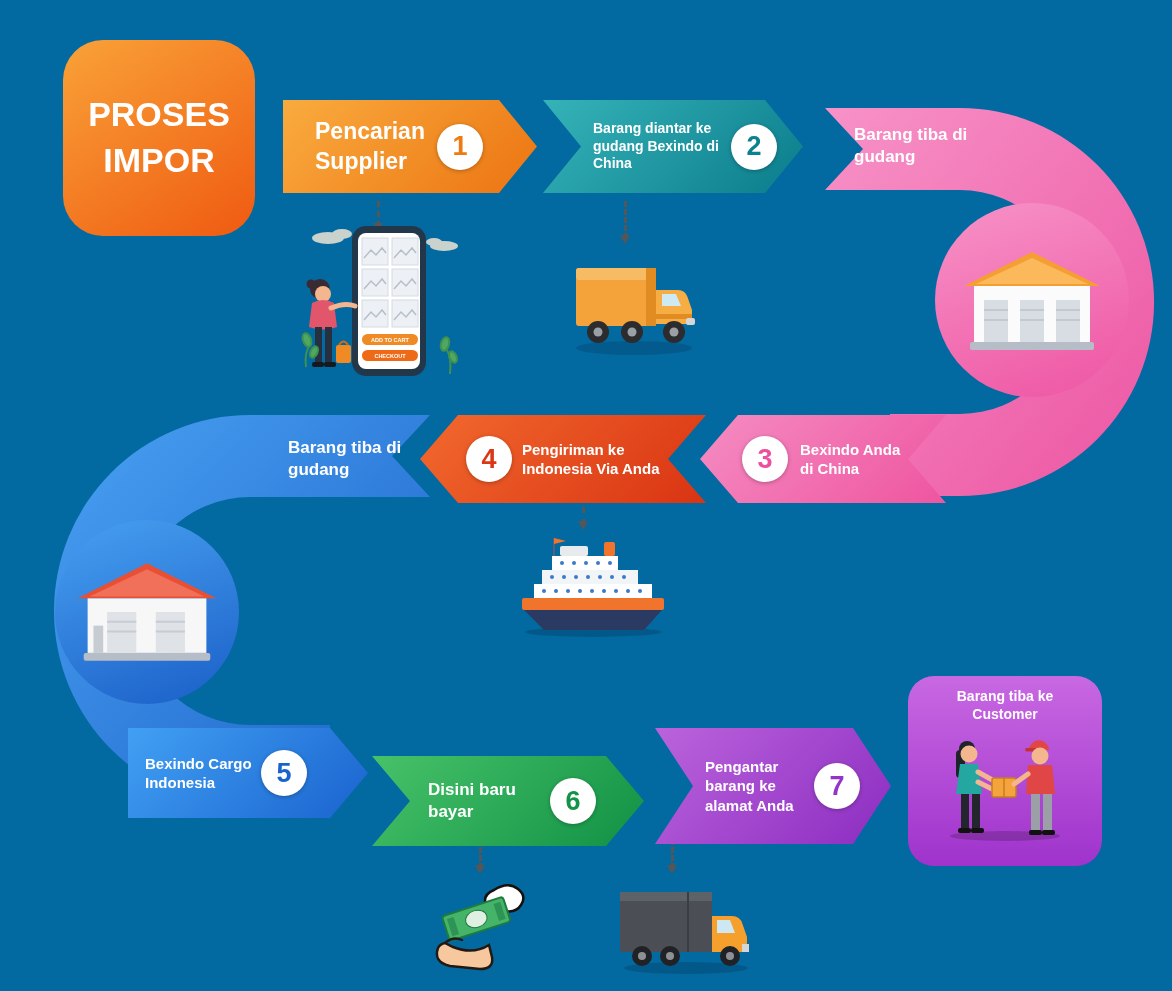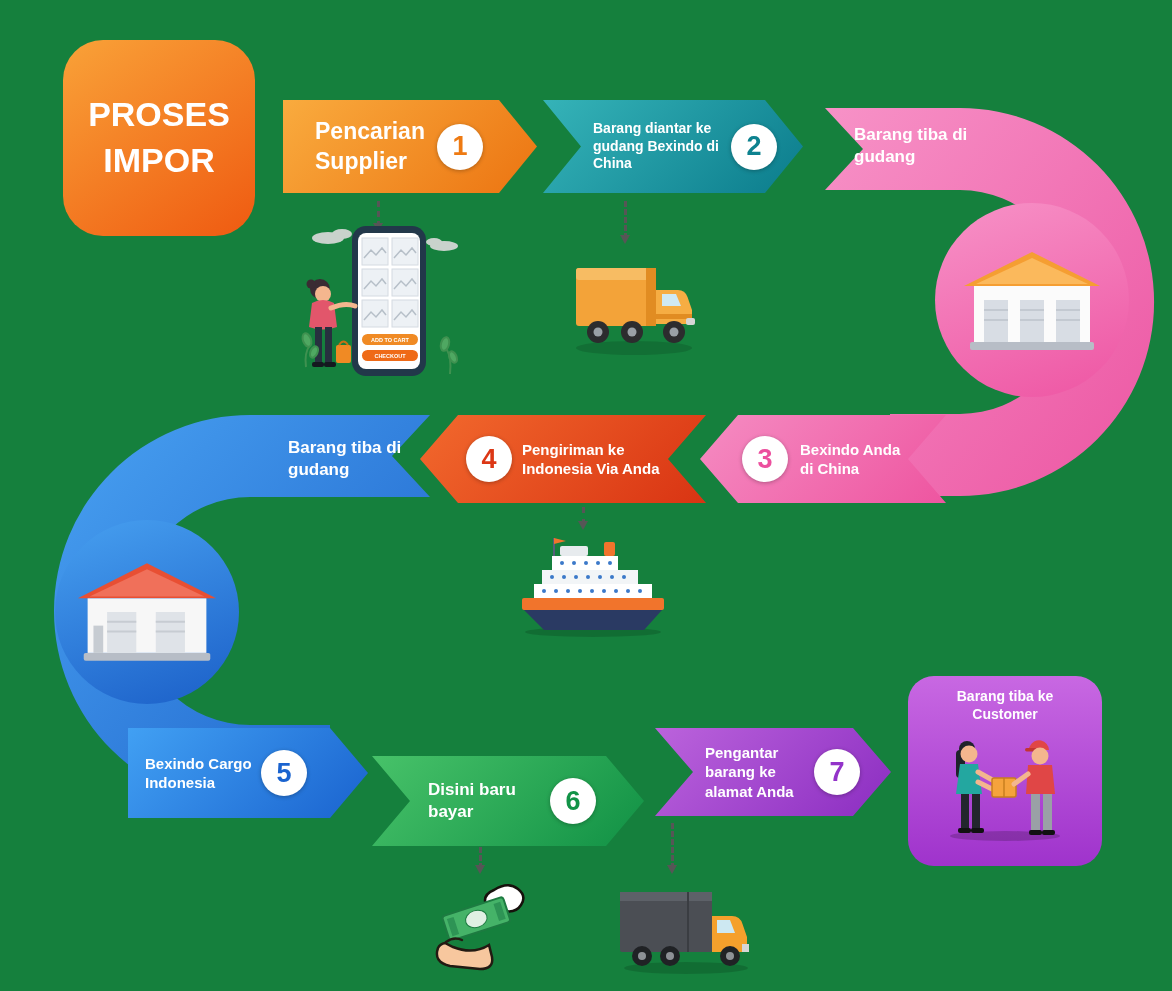--- a/index.html
+++ b/index.html
@@ -1,17 +1,17 @@
 <!DOCTYPE html>
 <html><head>
 <meta charset="utf-8">
 <style>
   html,body{margin:0;padding:0;}
   .canvas{
-    position:relative;width:1172px;height:991px;background:#15803d;
+    position:relative;width:1172px;height:991px;background:#0369a1;
     overflow:hidden;font-family:"Liberation Sans",sans-serif;
   }
   
   .title-box{
     position:absolute;left:63px;top:40px;width:192px;height:196px;
     border-radius:40px;background:linear-gradient(145deg,#f9a238,#ef5a11);
     display:flex;align-items:center;justify-content:center;text-align:center;
     color:#fff;font-weight:700;font-size:34px;line-height:1.35;padding:0 14px;box-sizing:border-box;
   }
   
@@ -138,21 +138,21 @@
   <div class="arrow ar-flat a5" style="left:128px;top:728px;width:240px;height:90px;padding-left:17px;">
     <div class="lbl" style="width:108px;font-size:15px;">Bexindo Cargo Indonesia</div>
     <div class="num n5" style="margin-left:8px;">5</div>
   </div>
 
   <div class="arrow ar a6" style="left:372px;top:728px;width:272px;height:90px;padding-left:56px;margin-top:28px;">
     <div class="lbl" style="width:100px;font-size:17px;">Disini baru bayar</div>
     <div class="num n6" style="margin-left:22px;">6</div>
   </div>
 
-  <div class="arrow ar a7" style="left:655px;top:728px;width:236px;height:88px;padding-left:50px;">
+  <div class="arrow ar a7" style="left:655px;top:728px;width:236px;height:116px;padding-left:50px;">
     <div class="lbl" style="width:105px;font-size:15px;">Pengantar barang ke alamat Anda</div>
     <div class="num n7" style="margin-left:4px;">7</div>
   </div>
 
   <div class="customer-box">
     <div class="lbl" style="width:150px;">Barang tiba ke Customer</div>
     <svg width="150" height="112" viewBox="0 0 150 112" style="margin-top:6px;">
       <ellipse cx="75" cy="106" rx="55" ry="5" fill="rgba(0,0,0,0.18)"></ellipse>
       <rect x="26" y="20" width="9" height="28" rx="4" fill="#1f232a"></rect>
       <circle cx="37" cy="19" r="8" fill="#1f232a"></circle>

